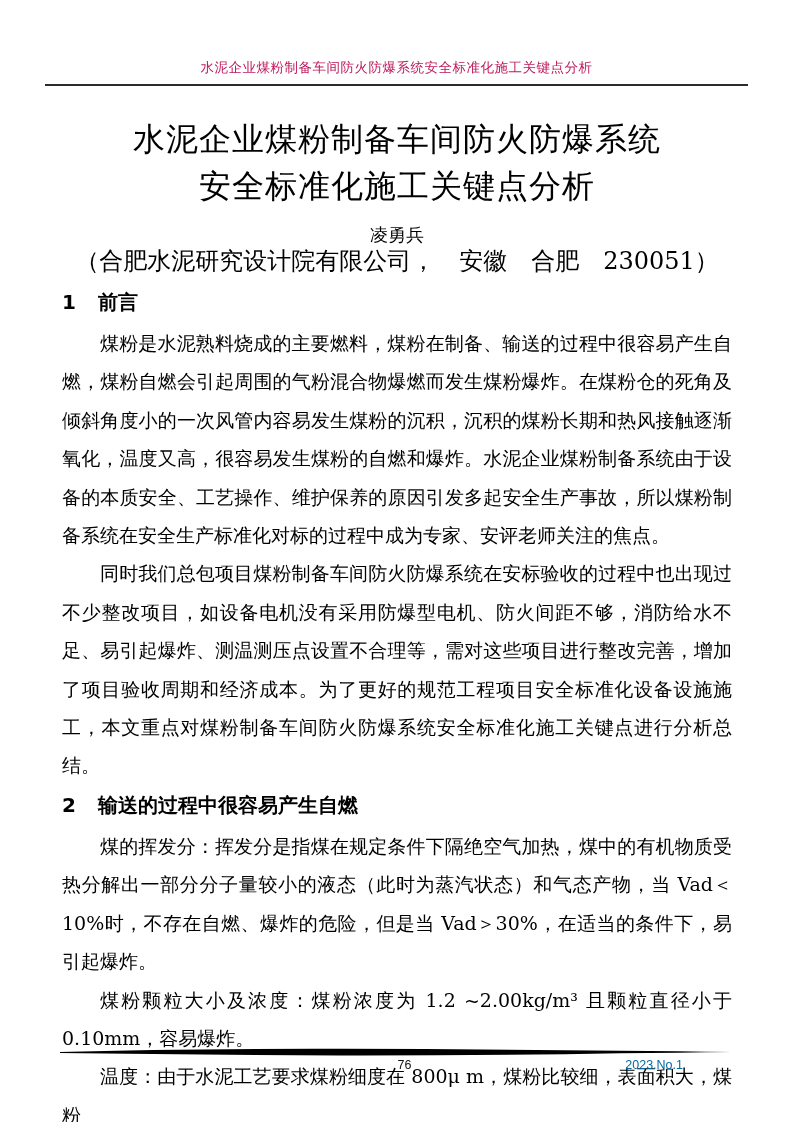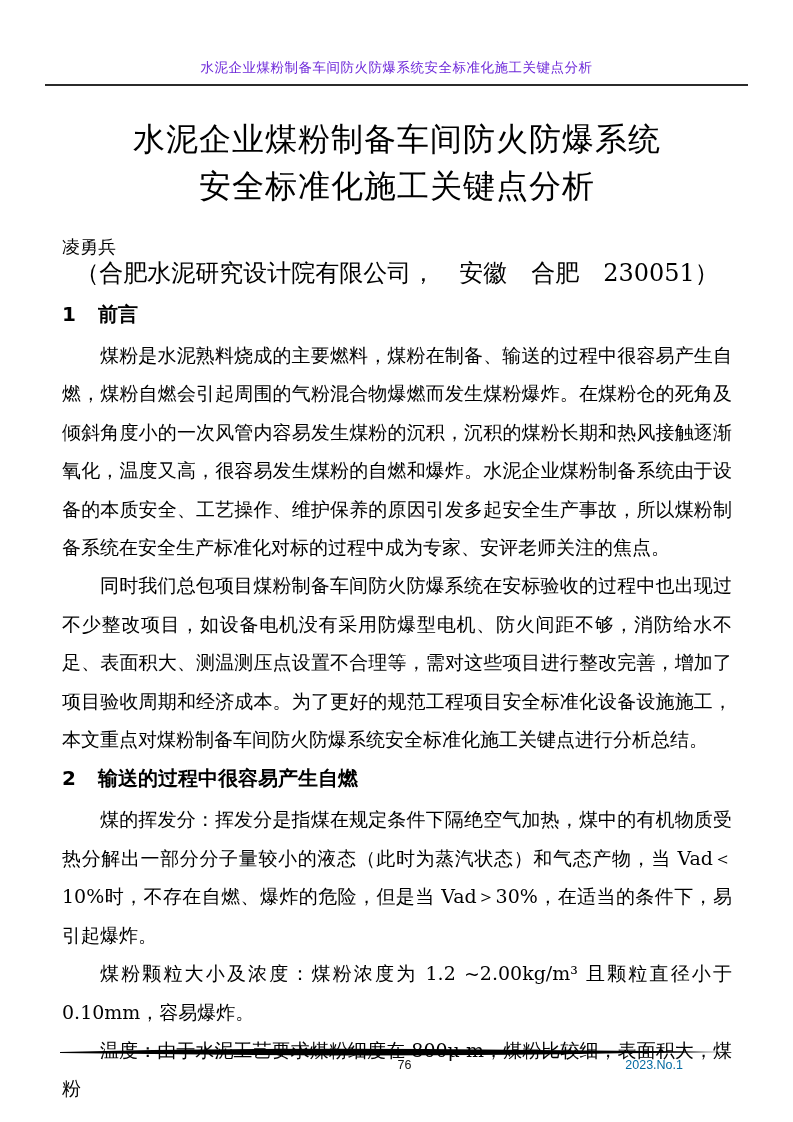--- a/index.html
+++ b/index.html
@@ -11,21 +11,21 @@
     color:#000;
     font-family:"DejaVu Serif","Liberation Serif",serif;
     overflow:hidden;
     margin:0 auto;
   }
 
   .running-header {
     position:absolute; top:58px; left:0; width:100%;
     text-align:center;
     font-size:13.5px; line-height:18px;
-    color:#6d28d9; letter-spacing:0.5px;
+    color:#be185d; letter-spacing:0.5px;
   }
 
   .header-rule {
     position:absolute; top:84px; left:45px; width:703px; height:0;
     border-top:2.5px solid #2b2b2b;
   }
 
   .content {
     position:absolute; top:100px; left:62px; width:670px;
   }
@@ -33,21 +33,22 @@
   .title {
     margin:16px 0 0 0;
     font-family:"DejaVu Sans","Liberation Sans",sans-serif;
     font-weight:normal;
     font-size:32px; line-height:47px;
     text-align:center; letter-spacing:1px;
   }
   .title .tline { display:block; }
 
   .author {
-    margin-top:24px;
+    margin-top:12px;
+    text-align:center;
     font-size:18px; line-height:25px;
   }
 
   .affiliation {
     margin-top:1px;
     text-align:center;
     font-size:24px; line-height:27px;
   }
 
   .sec {
@@ -103,21 +104,21 @@
     <div class="author">凌勇兵</div>
 
     <div class="affiliation">（合肥水泥研究设计院有限公司，　安徽　合肥　230051）</div>
 
     <h2 class="sec">
       <span>1</span><span class="sec-t">前言</span>
     </h2>
 
     <p>煤粉是水泥熟料烧成的主要燃料，煤粉在制备、输送的过程中很容易产生自燃，煤粉自燃会引起周围的气粉混合物爆燃而发生煤粉爆炸。在煤粉仓的死角及倾斜角度小的一次风管内容易发生煤粉的沉积，沉积的煤粉长期和热风接触逐渐氧化，温度又高，很容易发生煤粉的自燃和爆炸。水泥企业煤粉制备系统由于设备的本质安全、工艺操作、维护保养的原因引发多起安全生产事故，所以煤粉制备系统在安全生产标准化对标的过程中成为专家、安评老师关注的焦点。</p>
 
-    <p>同时我们总包项目煤粉制备车间防火防爆系统在安标验收的过程中也出现过不少整改项目，如设备电机没有采用防爆型电机、防火间距不够，消防给水不足、表面积大、测温测压点设置不合理等，需对这些项目进行整改完善，增加了项目验收周期和经济成本。为了更好的规范工程项目安全标准化设备设施施工，本文重点对煤粉制备车间防火防爆系统安全标准化施工关键点进行分析总结。</p>
+    <p>同时我们总包项目煤粉制备车间防火防爆系统在安标验收的过程中也出现过不少整改项目，如设备电机没有采用防爆型电机、防火间距不够，消防给水不足、易引起爆炸、测温测压点设置不合理等，需对这些项目进行整改完善，增加了项目验收周期和经济成本。为了更好的规范工程项目安全标准化设备设施施工，本文重点对煤粉制备车间防火防爆系统安全标准化施工关键点进行分析总结。</p>
 
     <h2 class="sec tight">
       <span>2</span><span class="sec-t">输送的过程中很容易产生自燃</span>
     </h2>
 
     <p>煤的挥发分：挥发分是指煤在规定条件下隔绝空气加热，煤中的有机物质受热分解出一部分分子量较小的液态（此时为蒸汽状态）和气态产物，当 Vad＜10%时，不存在自燃、爆炸的危险，但是当 Vad＞30%，在适当的条件下，易引起爆炸。</p>
 
     <p>煤粉颗粒大小及浓度：煤粉浓度为 1.2 ~2.00kg/m³ 且颗粒直径小于 0.10mm，容易爆炸。</p>
 
     <p>温度：由于水泥工艺要求煤粉细度在 800μ m，煤粉比较细，表面积大，煤粉</p>

